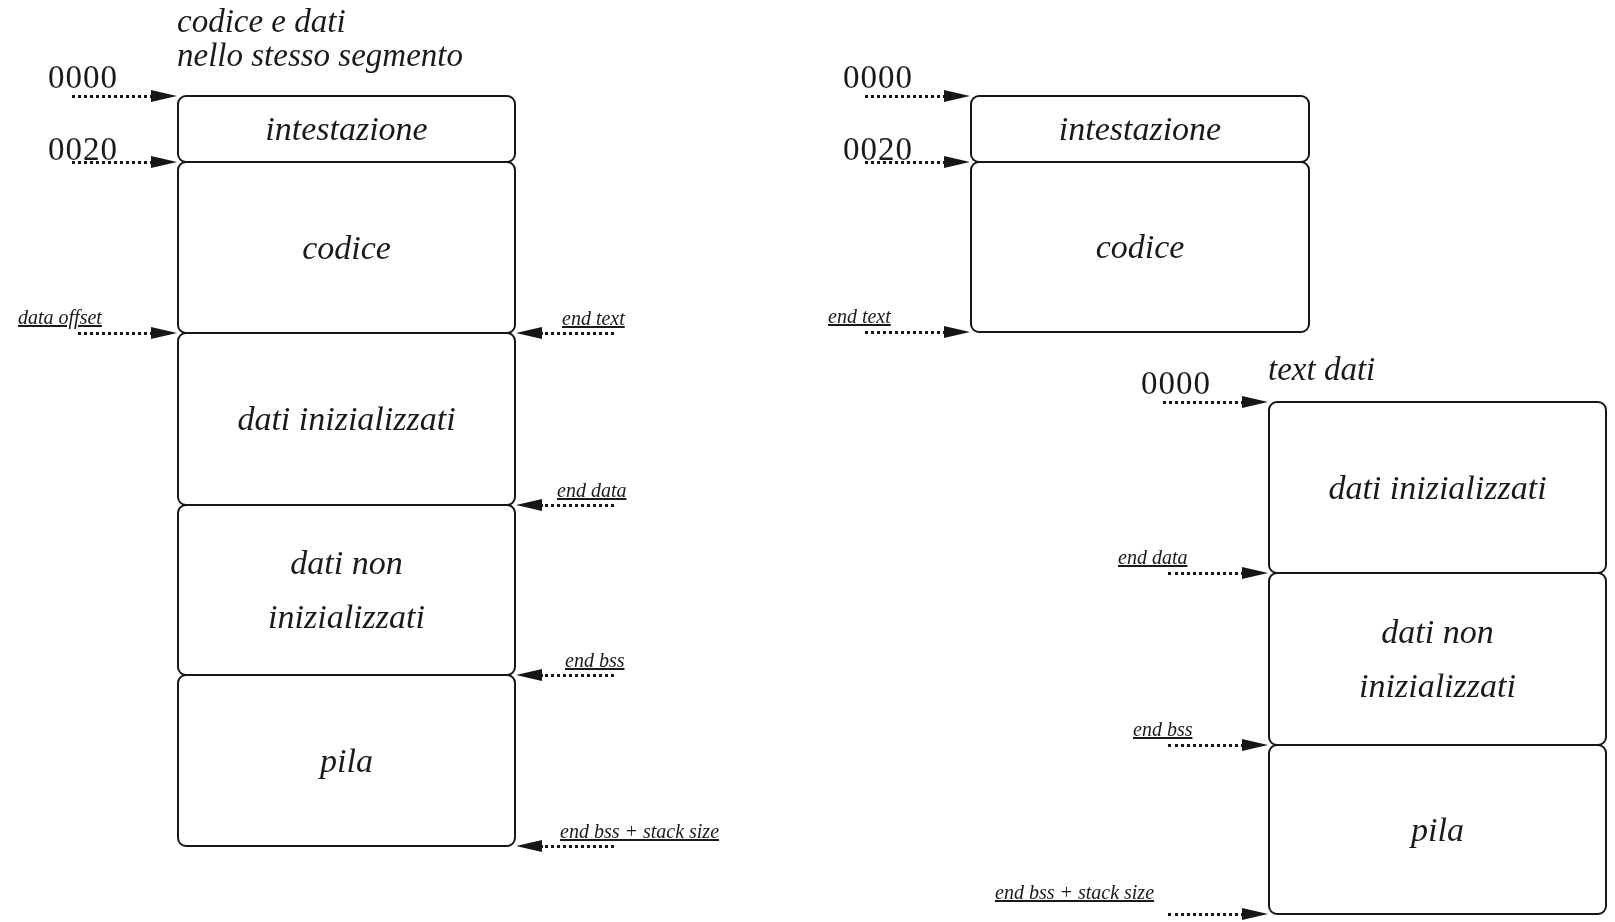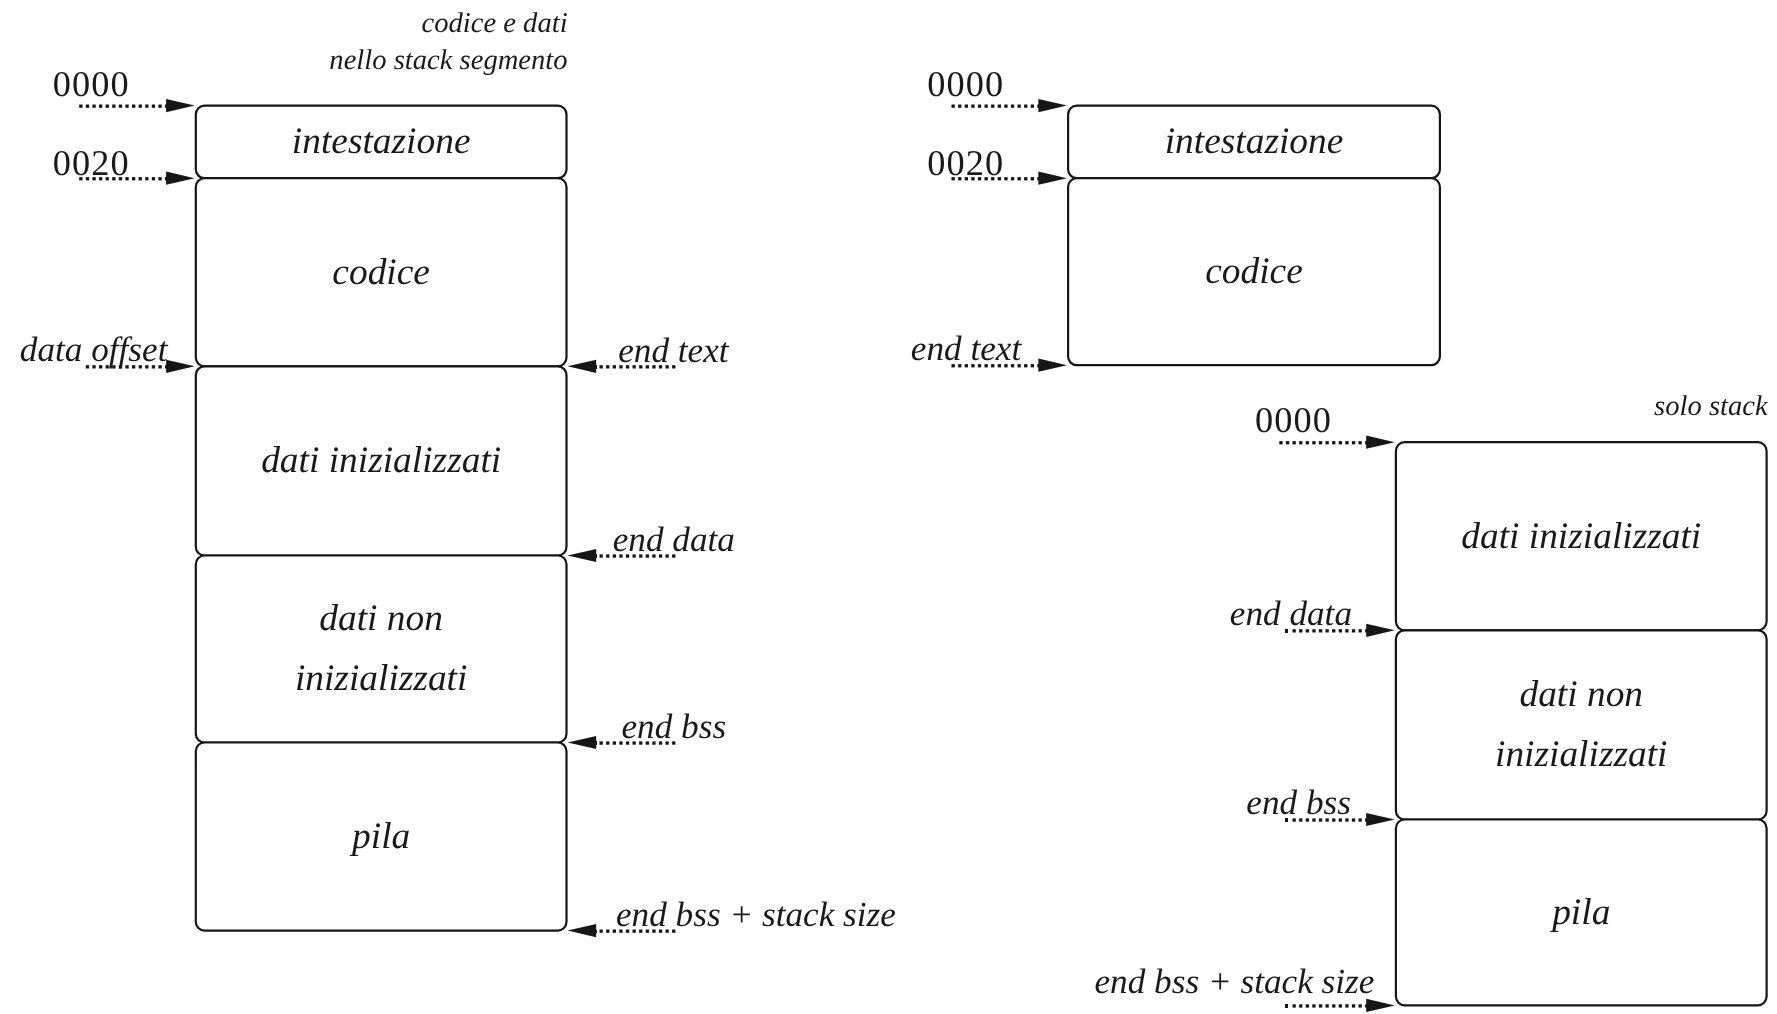--- a/index.html
+++ b/index.html
@@ -7,46 +7,47 @@
     position:relative;
     width:1615px;height:922px;
     background:#ffffff;
     font-family:"Liberation Serif","DejaVu Serif",serif;
     color:#1a1a1a;
     overflow:hidden;
   }
   .title{
     position:absolute;
     font-style:italic;
-    font-size:26px;
+    font-size:33px;
     line-height:34px;
-    text-align:right;
+    text-align:left;
     white-space:nowrap;
   }
   .box{
     position:absolute;
     box-sizing:border-box;
     border:2.5px solid #161616;
     border-radius:9px;
     background:#ffffff;
     display:flex;
     flex-direction:column;
     align-items:center;
     justify-content:center;
     font-style:italic;
     font-size:34px;
     line-height:54px;
     text-align:center;
   }
   .lbl{
     position:absolute;
     font-style:italic;
-    font-size:32px;
+    font-size:20px;
     line-height:36px;
     white-space:nowrap;
+    text-decoration:underline;
   }
   .addr{
     position:absolute;
     font-style:normal;
     font-size:33px;
     line-height:38px;
     letter-spacing:1px;
     white-space:nowrap;
   }
   .arr{position:absolute;height:13px;}
@@ -58,21 +59,21 @@
   .arr.left  .shaft{left:24px;right:0;}
   .arr.left  .head{left:0;border-right:26px solid #161616;}
 </style>
 </head>
 <body>
 
 <div class="canvas">
 
   <div class="title" style="left:177px;top:4px;width:339px;">
     <div>codice e dati</div>
-    <div>nello stack segmento</div>
+    <div>nello stesso segmento</div>
   </div>
 
   <div class="box" style="left:177px;top:95px;width:339px;height:68px;">
     <span>intestazione</span>
   </div>
   <div class="box" style="left:177px;top:161px;width:339px;height:173px;">
     <span>codice</span>
   </div>
   <div class="box" style="left:177px;top:332px;width:339px;height:174px;">
     <span>dati inizializzati</span>
@@ -146,21 +147,21 @@
       <span class="shaft"></span>
       <span class="head"></span>
     </div>
 
   <div class="lbl" style="left:828px;top:298px;">end text</div>
   <div class="arr right" style="left:865px;top:326px;width:105px;">
       <span class="shaft"></span>
       <span class="head"></span>
     </div>
 
-  <div class="title" style="left:1268px;top:352px;width:339px;">solo stack</div>
+  <div class="title" style="left:1268px;top:352px;width:339px;">text dati</div>
 
   <div class="box" style="left:1268px;top:401px;width:339px;height:173px;">
     <span>dati inizializzati</span>
   </div>
   <div class="box" style="left:1268px;top:572px;width:339px;height:174px;">
     <span>dati non</span>
     <span>inizializzati</span>
   </div>
   <div class="box" style="left:1268px;top:744px;width:339px;height:171px;">
     <span>pila</span>

